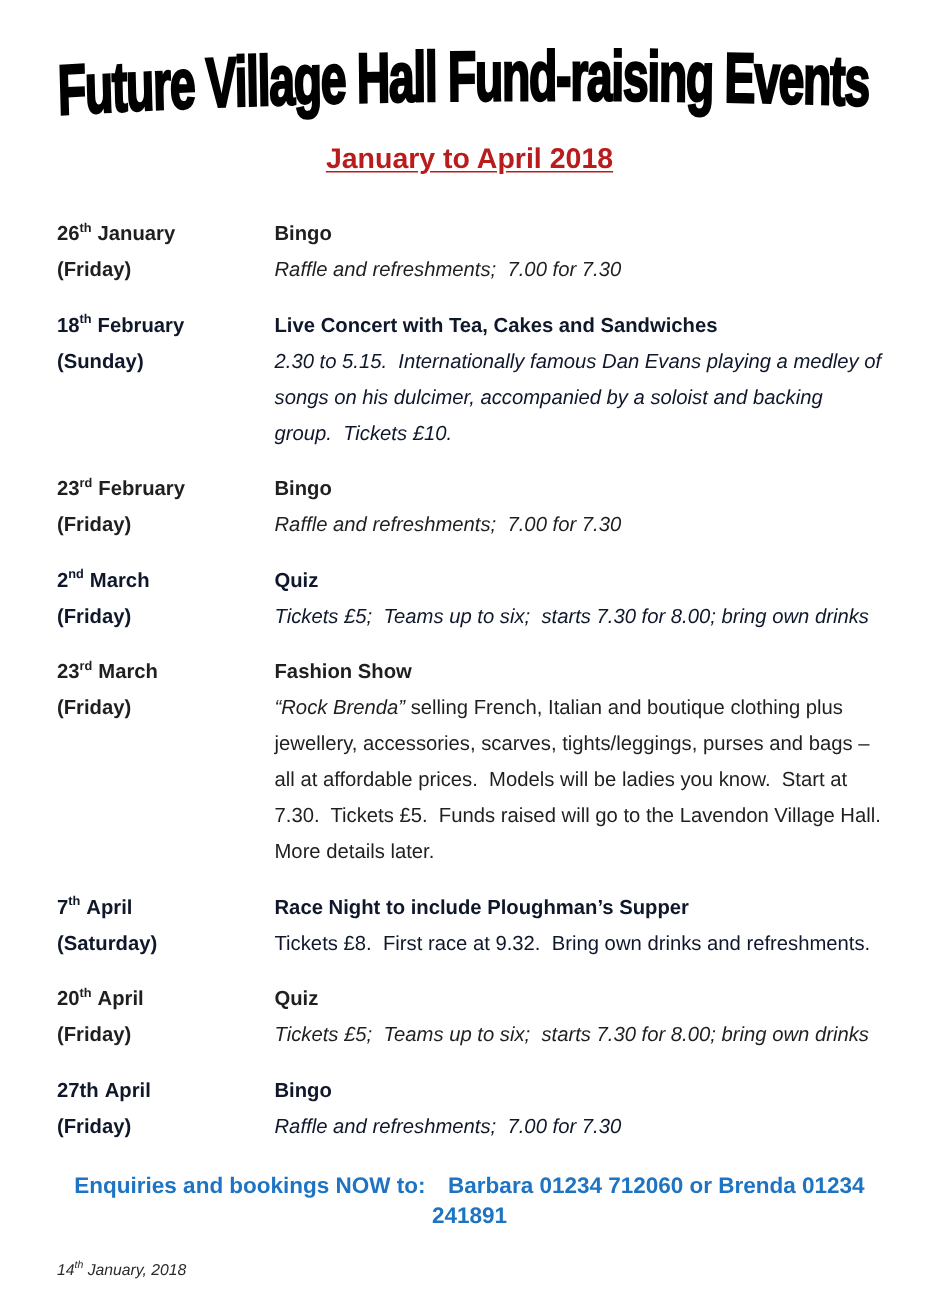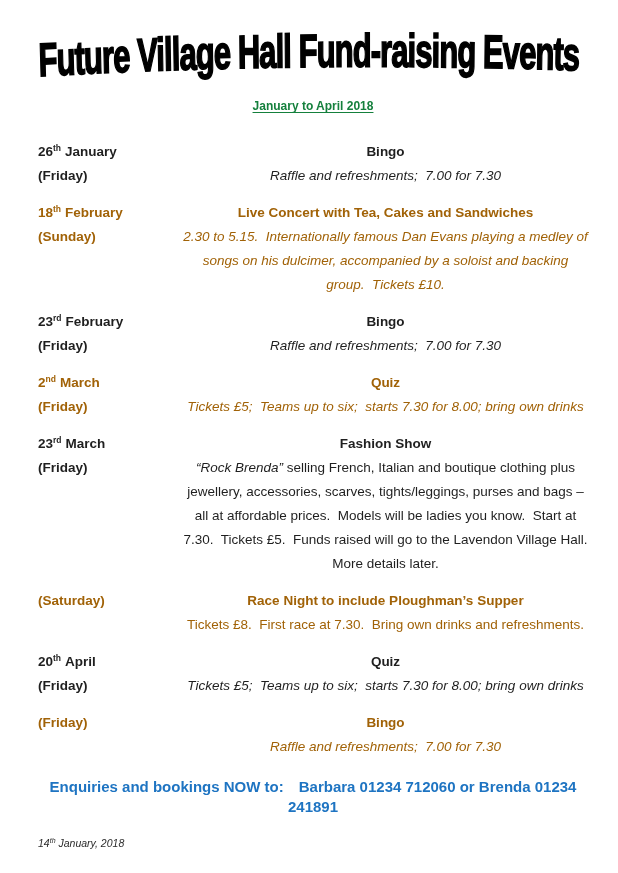--- a/index.html
+++ b/index.html
@@ -10,41 +10,41 @@
   }
   .page {
     box-sizing: border-box;
     width: 618px; height: 873px;
     padding: 28px 30px 0 38px;
     overflow: hidden;
   }
   .title-svg { display: block; margin: 0 0 0 -2px; }
   .subtitle-wrap { text-align: center; margin-top: 4px; margin-bottom: 26px; }
   .subtitle {
-    color: #15803d;
+    color: #b91c1c;
     font-weight: bold;
-    font-size: 12px;
+    font-size: 19px;
     text-decoration: underline;
     text-underline-offset: 2px;
   }
   .events { }
   .event {
     display: flex;
     font-size: 13.5px;
     line-height: 24px;
     margin-bottom: 13px;
   }
   .event-date { width: 145px; flex: 0 0 145px; font-weight: bold; }
   .event-date sup { font-size: 8.5px; line-height: 0; }
   .month { margin-left: 4px; }
-  .event-details { width: 405px; flex: 1 1 auto; text-align: center; }
+  .event-details { width: 405px; flex: 1 1 auto; }
   .event-title { font-weight: bold; }
   .event-body { white-space: pre-wrap; }
   .italic { font-style: italic; }
-  .red { color: #a16207; }
+  .red { color: #0f172a; }
   .footer {
     text-align: center;
     font-weight: bold;
     color: #1e74c2;
     font-size: 15px;
     line-height: 20px;
     margin-top: 18px;
   }
   .footer-label { margin-right: 15px; }
   .bottom-row {
@@ -136,41 +136,43 @@
         <div>(Friday)</div>
       </div>
       <div class="event-details">
         <div class="event-title">Fashion Show</div>
         <div class="event-body"><span class="italic">“Rock Brenda”</span><span> selling French, Italian and boutique clothing plus jewellery, accessories, scarves, tights/leggings, purses and bags – all at affordable prices.  Models will be ladies you know.  Start at 7.30.  Tickets £5.  Funds raised will go to the Lavendon Village Hall.  More details later.</span></div>
       </div>
     </div>
 
     <div class="event red">
       <div class="event-date">
+        <div><span>7</span><sup>th</sup><span class="month">April</span></div>
         <div>(Saturday)</div>
       </div>
       <div class="event-details">
         <div class="event-title">Race Night to include Ploughman’s Supper</div>
-        <div class="event-body">Tickets £8.  First race at 7.30.  Bring own drinks and refreshments.</div>
+        <div class="event-body">Tickets £8.  First race at 9.32.  Bring own drinks and refreshments.</div>
       </div>
     </div>
 
     <div class="event">
       <div class="event-date">
         <div><span>20</span><sup>th</sup><span class="month">April</span></div>
         <div>(Friday)</div>
       </div>
       <div class="event-details">
         <div class="event-title">Quiz</div>
         <div class="event-body italic">Tickets £5;  Teams up to six;  starts 7.30 for 8.00; bring own drinks</div>
       </div>
     </div>
 
     <div class="event red">
       <div class="event-date">
+        <div><span>27th</span><sup></sup><span class="month">April</span></div>
         <div>(Friday)</div>
       </div>
       <div class="event-details">
         <div class="event-title">Bingo</div>
         <div class="event-body italic">Raffle and refreshments;  7.00 for 7.30</div>
       </div>
     </div>
 
   </div>
 

